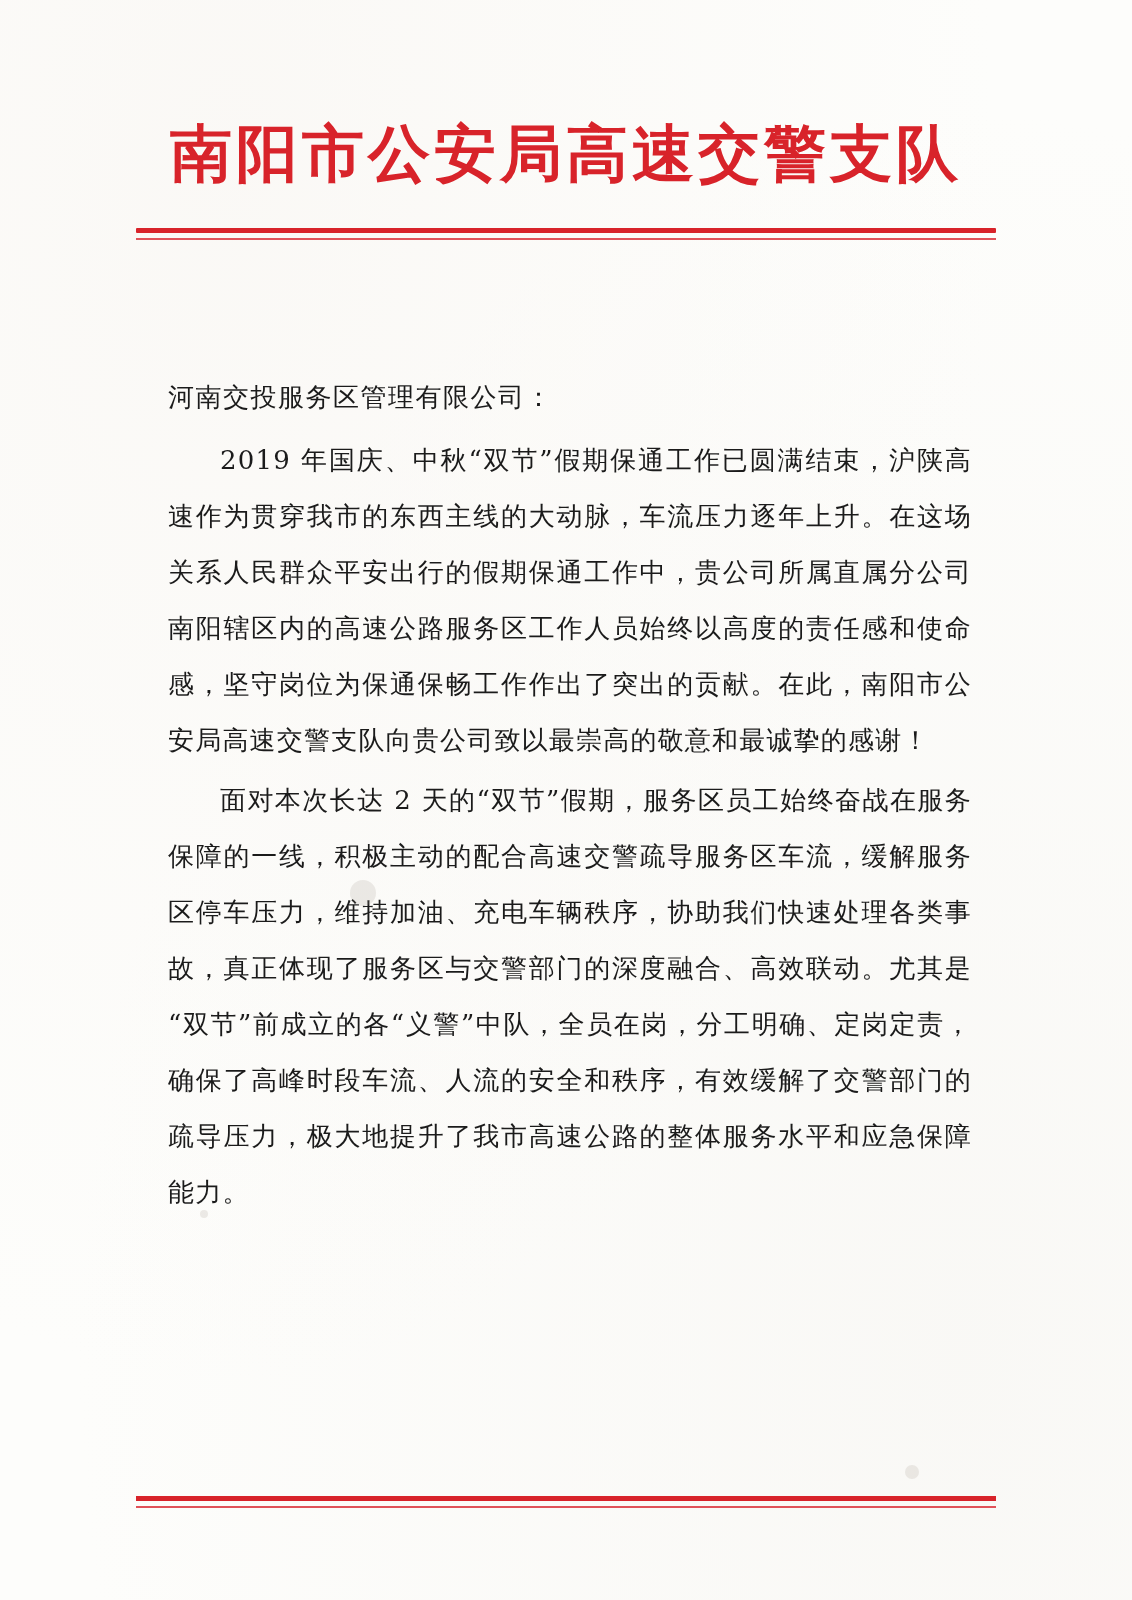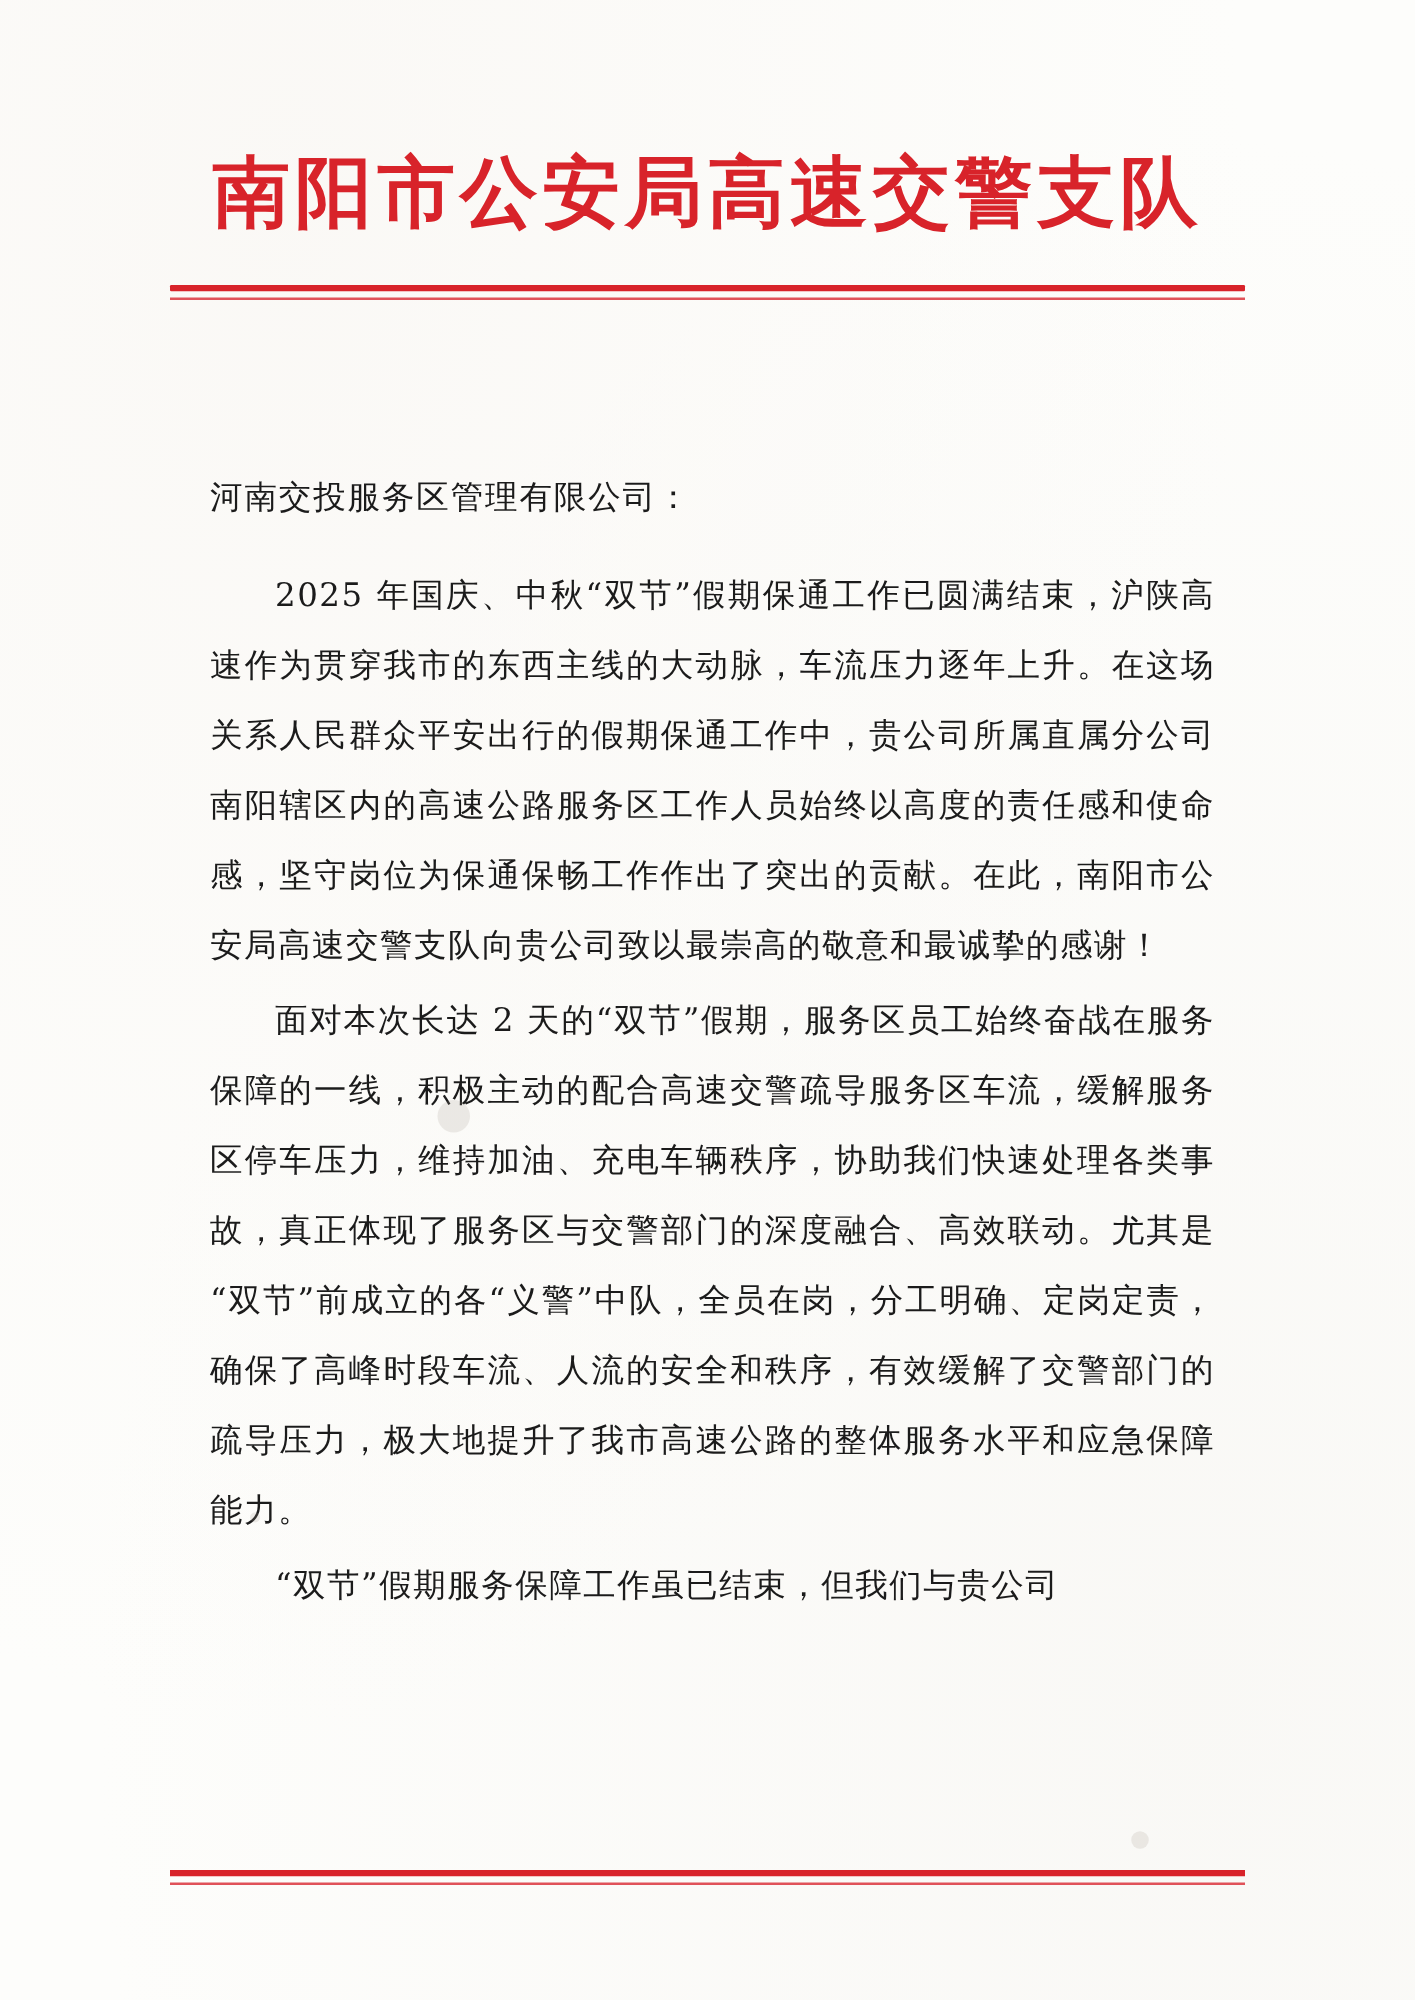--- a/index.html
+++ b/index.html
@@ -82,21 +82,21 @@
     position: absolute;
     left: 168px;
     right: 160px;
     top: 378px;
   }
   .salutation {
     font-size: 26px;
     line-height: 1.5;
     letter-spacing: 1.5px;
     color: #1b1b1b;
-    margin-bottom: 32px;
+    margin-bottom: 15px;
     font-family: Liberation Sans, sans-serif;
   }
   .para {
     font-size: 26px;
     line-height: 56px;
     letter-spacing: 1.2px;
     text-align: justify;
     text-justify: inter-ideograph;
     text-indent: 2em;
     color: #1b1b1b;
@@ -136,23 +136,22 @@
   </div>
 
   <div class="rule-group">
     <div class="rule-thick"></div>
     <div class="rule-thin"></div>
   </div>
 
 
   <div class="body-area">
     <div class="salutation">河南交投服务区管理有限公司：</div>
-    <p class="para">2025 年国庆、中秋“双节”假期保通工作已圆满结束，沪陕高速作为贯穿我市的东西主线的大动脉，车流压力逐年上升。在这场关系人民群众平安出行的假期保通工作中，贵公司所属直属分公司南阳辖区内的高速公路服务区工作人员始终以高度的责任感和使命感，坚守岗位为保通保畅工作作出了突出的贡献。在此，南阳市公安局高速交警支队向贵公司致以最崇高的敬意和最诚挚的感谢！</p>
+    <p class="para">2019 年国庆、中秋“双节”假期保通工作已圆满结束，沪陕高速作为贯穿我市的东西主线的大动脉，车流压力逐年上升。在这场关系人民群众平安出行的假期保通工作中，贵公司所属直属分公司南阳辖区内的高速公路服务区工作人员始终以高度的责任感和使命感，坚守岗位为保通保畅工作作出了突出的贡献。在此，南阳市公安局高速交警支队向贵公司致以最崇高的敬意和最诚挚的感谢！</p>
     <p class="para">面对本次长达 2 天的“双节”假期，服务区员工始终奋战在服务保障的一线，积极主动的配合高速交警疏导服务区车流，缓解服务区停车压力，维持加油、充电车辆秩序，协助我们快速处理各类事故，真正体现了服务区与交警部门的深度融合、高效联动。尤其是“双节”前成立的各“义警”中队，全员在岗，分工明确、定岗定责，确保了高峰时段车流、人流的安全和秩序，有效缓解了交警部门的疏导压力，极大地提升了我市高速公路的整体服务水平和应急保障能力。</p>
-    <p class="para">“双节”假期服务保障工作虽已结束，但我们与贵公司</p>
   </div>
 
   <div class="footer-rule-group">
     <div class="footer-rule-thick"></div>
     <div class="footer-rule-thin"></div>
   </div>
 
   <span class="speck" style="left:350px; top:880px; width:26px; height:26px;"></span>
   <span class="speck" style="left:905px; top:1465px; width:14px; height:14px;"></span>
   <span class="speck" style="left:200px; top:1210px; width:8px; height:8px;"></span>

